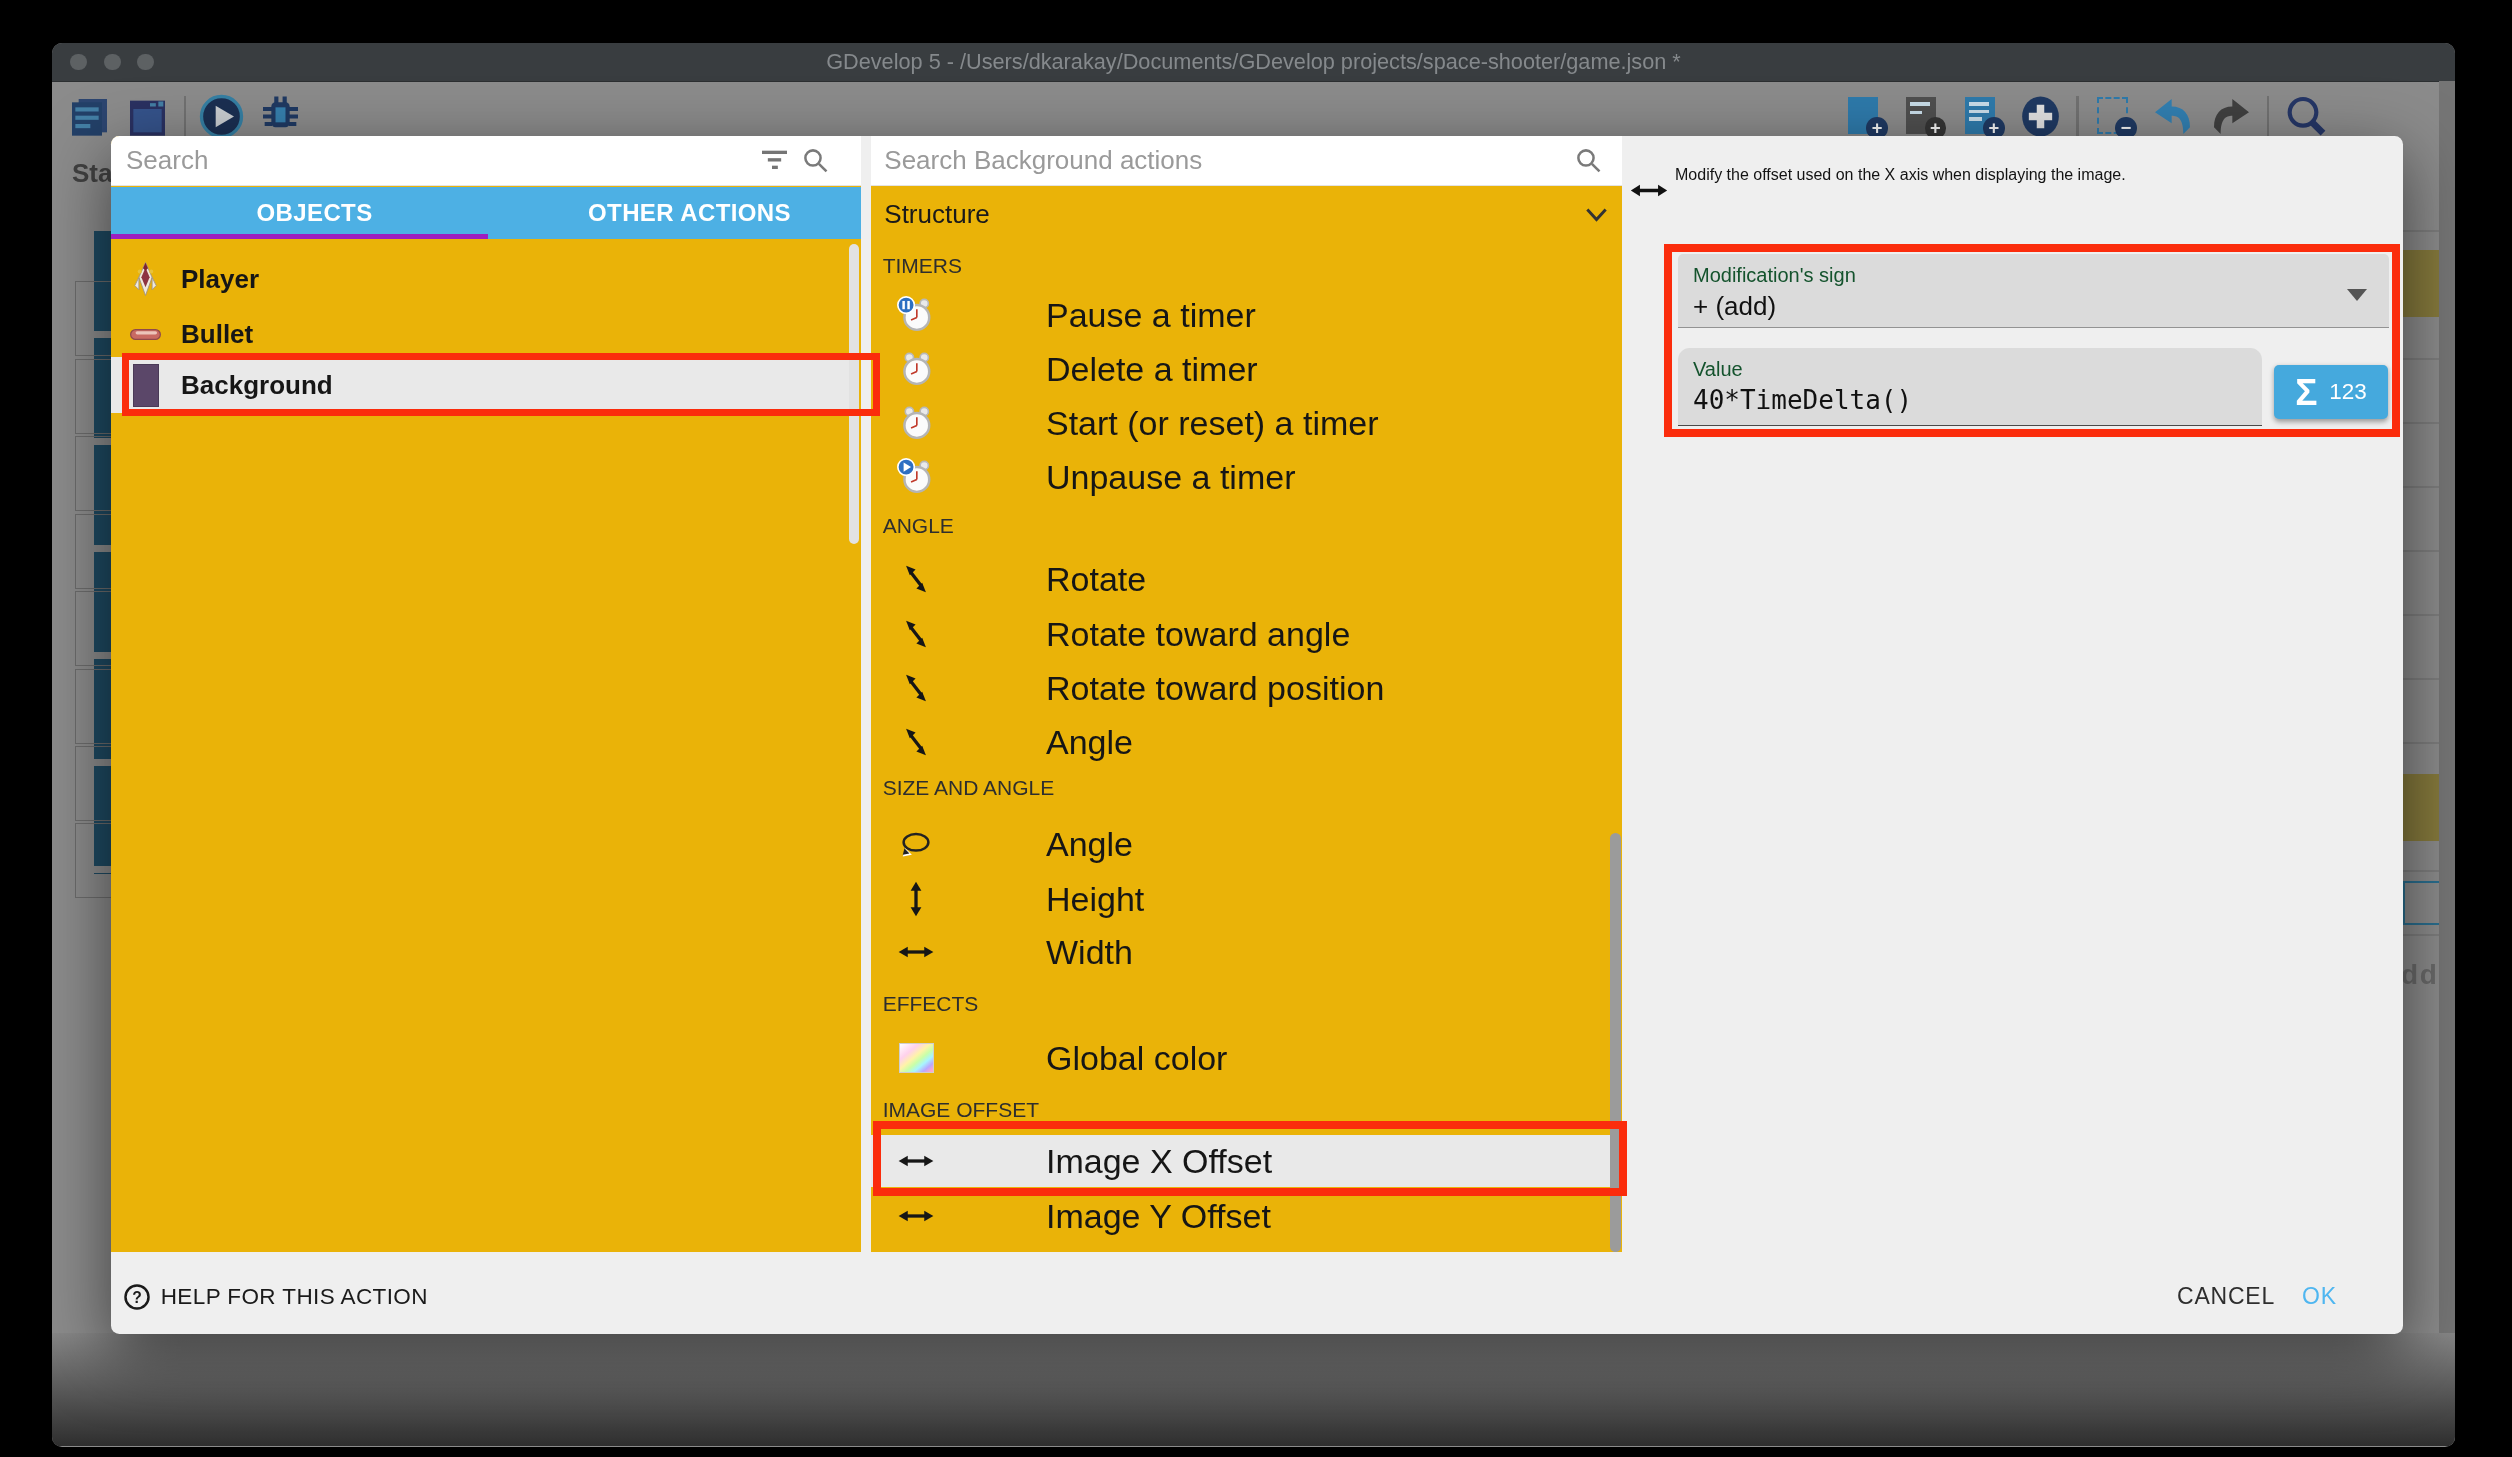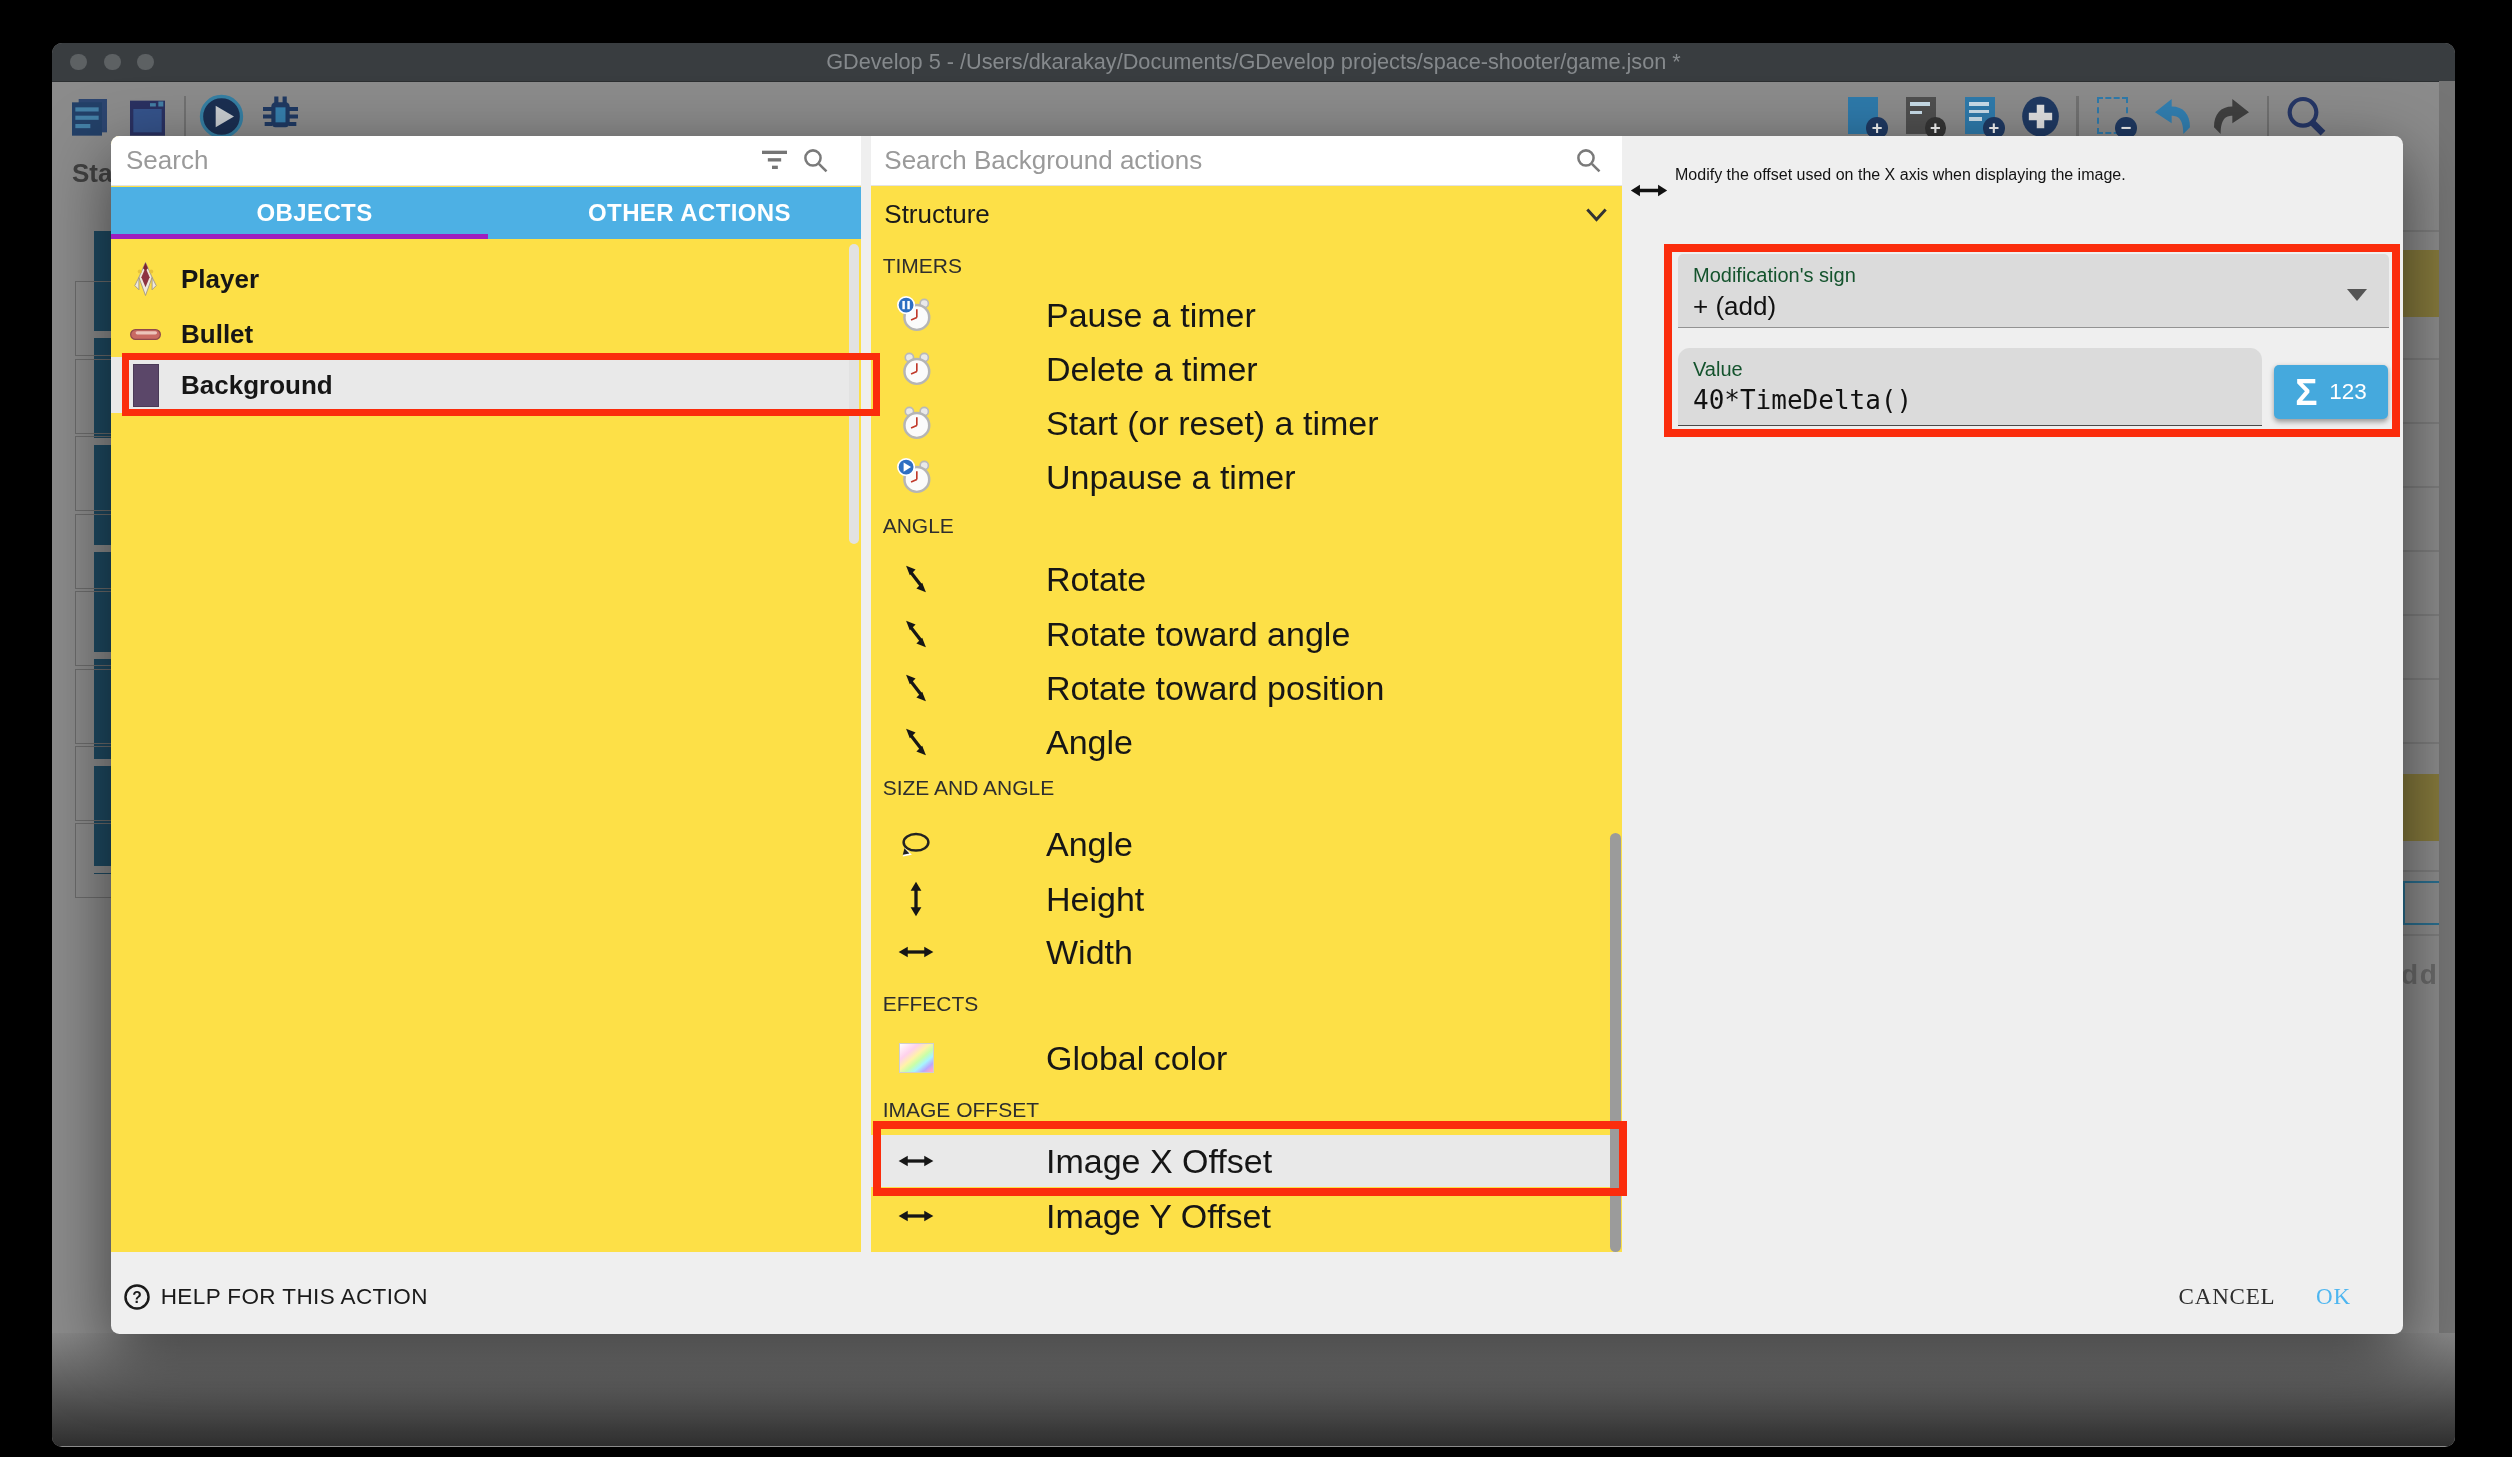--- a/index.html
+++ b/index.html
@@ -28,21 +28,21 @@
   .olive{left:2349px;width:42px;height:67px;background:#85793C;}
   #right-bluebox{left:2351px;top:838px;width:37px;height:40px;border:2.5px solid #2A6E8E;}
   #right-add{left:2349px;top:916px;font-size:28px;font-weight:bold;color:#6a6a6a;letter-spacing:1.7px;}
   #right-strip{left:2387px;top:38px;width:16px;height:1365px;background:#757575;}
   #bottom-dim{left:0;top:1290px;width:2403px;height:113px;
       background:linear-gradient(#868686,#2e2e2e);}
 
   
   #dialog{left:111px;top:136px;width:2292px;height:1198px;background:#EFEFEF;
           border-radius:8.3px;box-shadow:0 20px 67px rgba(0,0,0,.55);overflow:hidden;}
-  .panel{top:0;height:1116px;background:#fde047;}
+  .panel{top:0;height:1116px;background:#eab308;}
   #left-panel{left:0;width:750px;border-top-left-radius:8.3px;}
   #mid-panel{left:760px;width:751px;}
 
   .search-row{left:0;top:0;width:100%;height:49px;border-bottom:1.7px solid #E3E3E3;background:#fff;}
   .search-ph{position:absolute;left:15px;top:0;line-height:49px;font-size:26px;color:#9A9A9A;}
 
   #tabs{left:0;top:51px;width:750px;height:52px;background:#4DB0E4;display:flex;}
   .tab{flex:1;display:flex;align-items:center;justify-content:center;
        font-size:24px;font-weight:bold;color:#fff;letter-spacing:0.4px;position:relative;padding-left:32px;}
   #tab-underline{left:0;top:98px;width:377px;height:5px;background:#9D1FBF;}
@@ -85,22 +85,22 @@
   .mono{font-family:"DejaVu Sans Mono",monospace;}
   #sign-caret{right:21.7px;top:35px;width:0;height:0;border-left:10px solid transparent;
       border-right:10px solid transparent;border-top:12.5px solid #555;position:absolute;}
   #expr-btn{left:2163px;top:229px;width:114px;height:54px;background:#45A9DD;border-radius:5px;
       box-shadow:0 2.5px 5.8px rgba(0,0,0,.35);display:flex;align-items:center;justify-content:center;gap:11.7px;color:#fff;}
   #expr-sigma{font-size:37px;font-weight:bold;line-height:1;}
   #expr-123{font-size:22.5px;}
 
   #help-btn{left:11.7px;top:1143px;height:35px;display:flex;align-items:center;gap:10px;}
   #help-lab{font-size:22.5px;color:#1a1a1a;letter-spacing:0.4px;}
-  .dlg-btn{top:1143px;height:35px;line-height:35px;text-align:center;font-size:23px;
-           font-weight:bold;letter-spacing:0.8px;font-family:Liberation Serif, serif;}
+  .dlg-btn{top:1143px;height:35px;line-height:35px;text-align:left;font-size:23px;
+           font-weight:bold;letter-spacing:0.8px;}
   #cancel-btn{left:2066px;width:100px;color:#2E2E2E;font-weight:normal;}
   #ok-btn{left:2191px;width:63px;color:#4FB6F0;font-weight:normal;}
 
   
   .sheet{position:absolute;left:5px;top:3.3px;width:30px;height:37px;background:#2779ae;}
   .sheet.gray{background:#4a4a4a;}
   .sheet.dashed{background:none;border:2.5px dashed #2779ae;width:27px;height:33px;}
   .sheet .ln{position:absolute;left:4.2px;width:20px;height:3.3px;background:#cfe4f2;}
   .badge{position:absolute;right:0;bottom:0;width:21.7px;height:21.7px;border-radius:50%;
          background:#16335f;color:#fff;font-size:18.3px;line-height:21px;text-align:center;font-weight:bold;}

